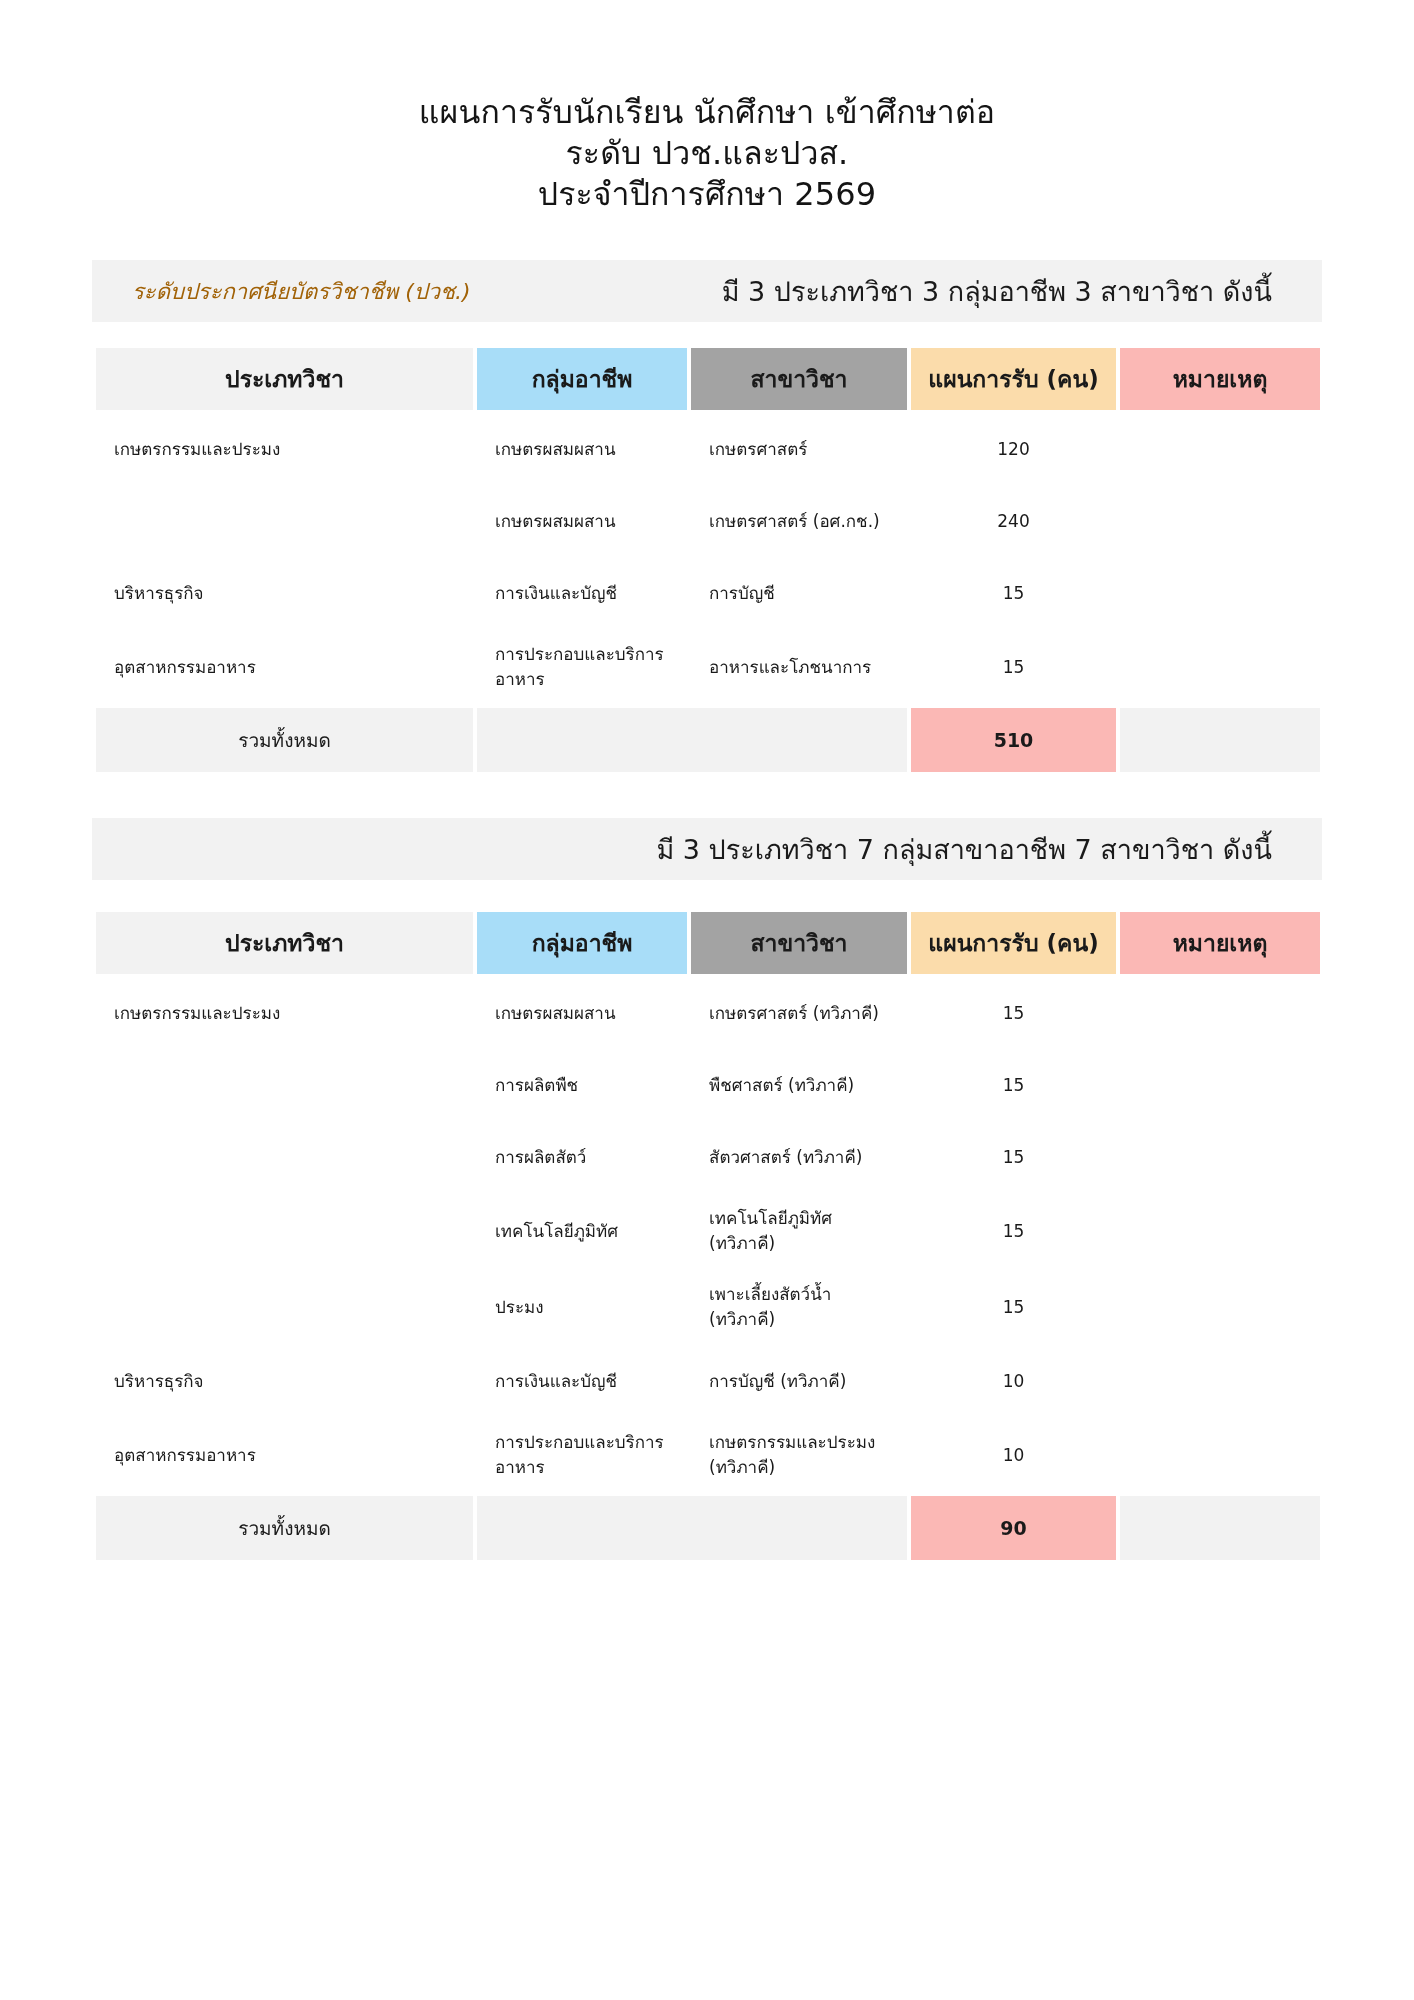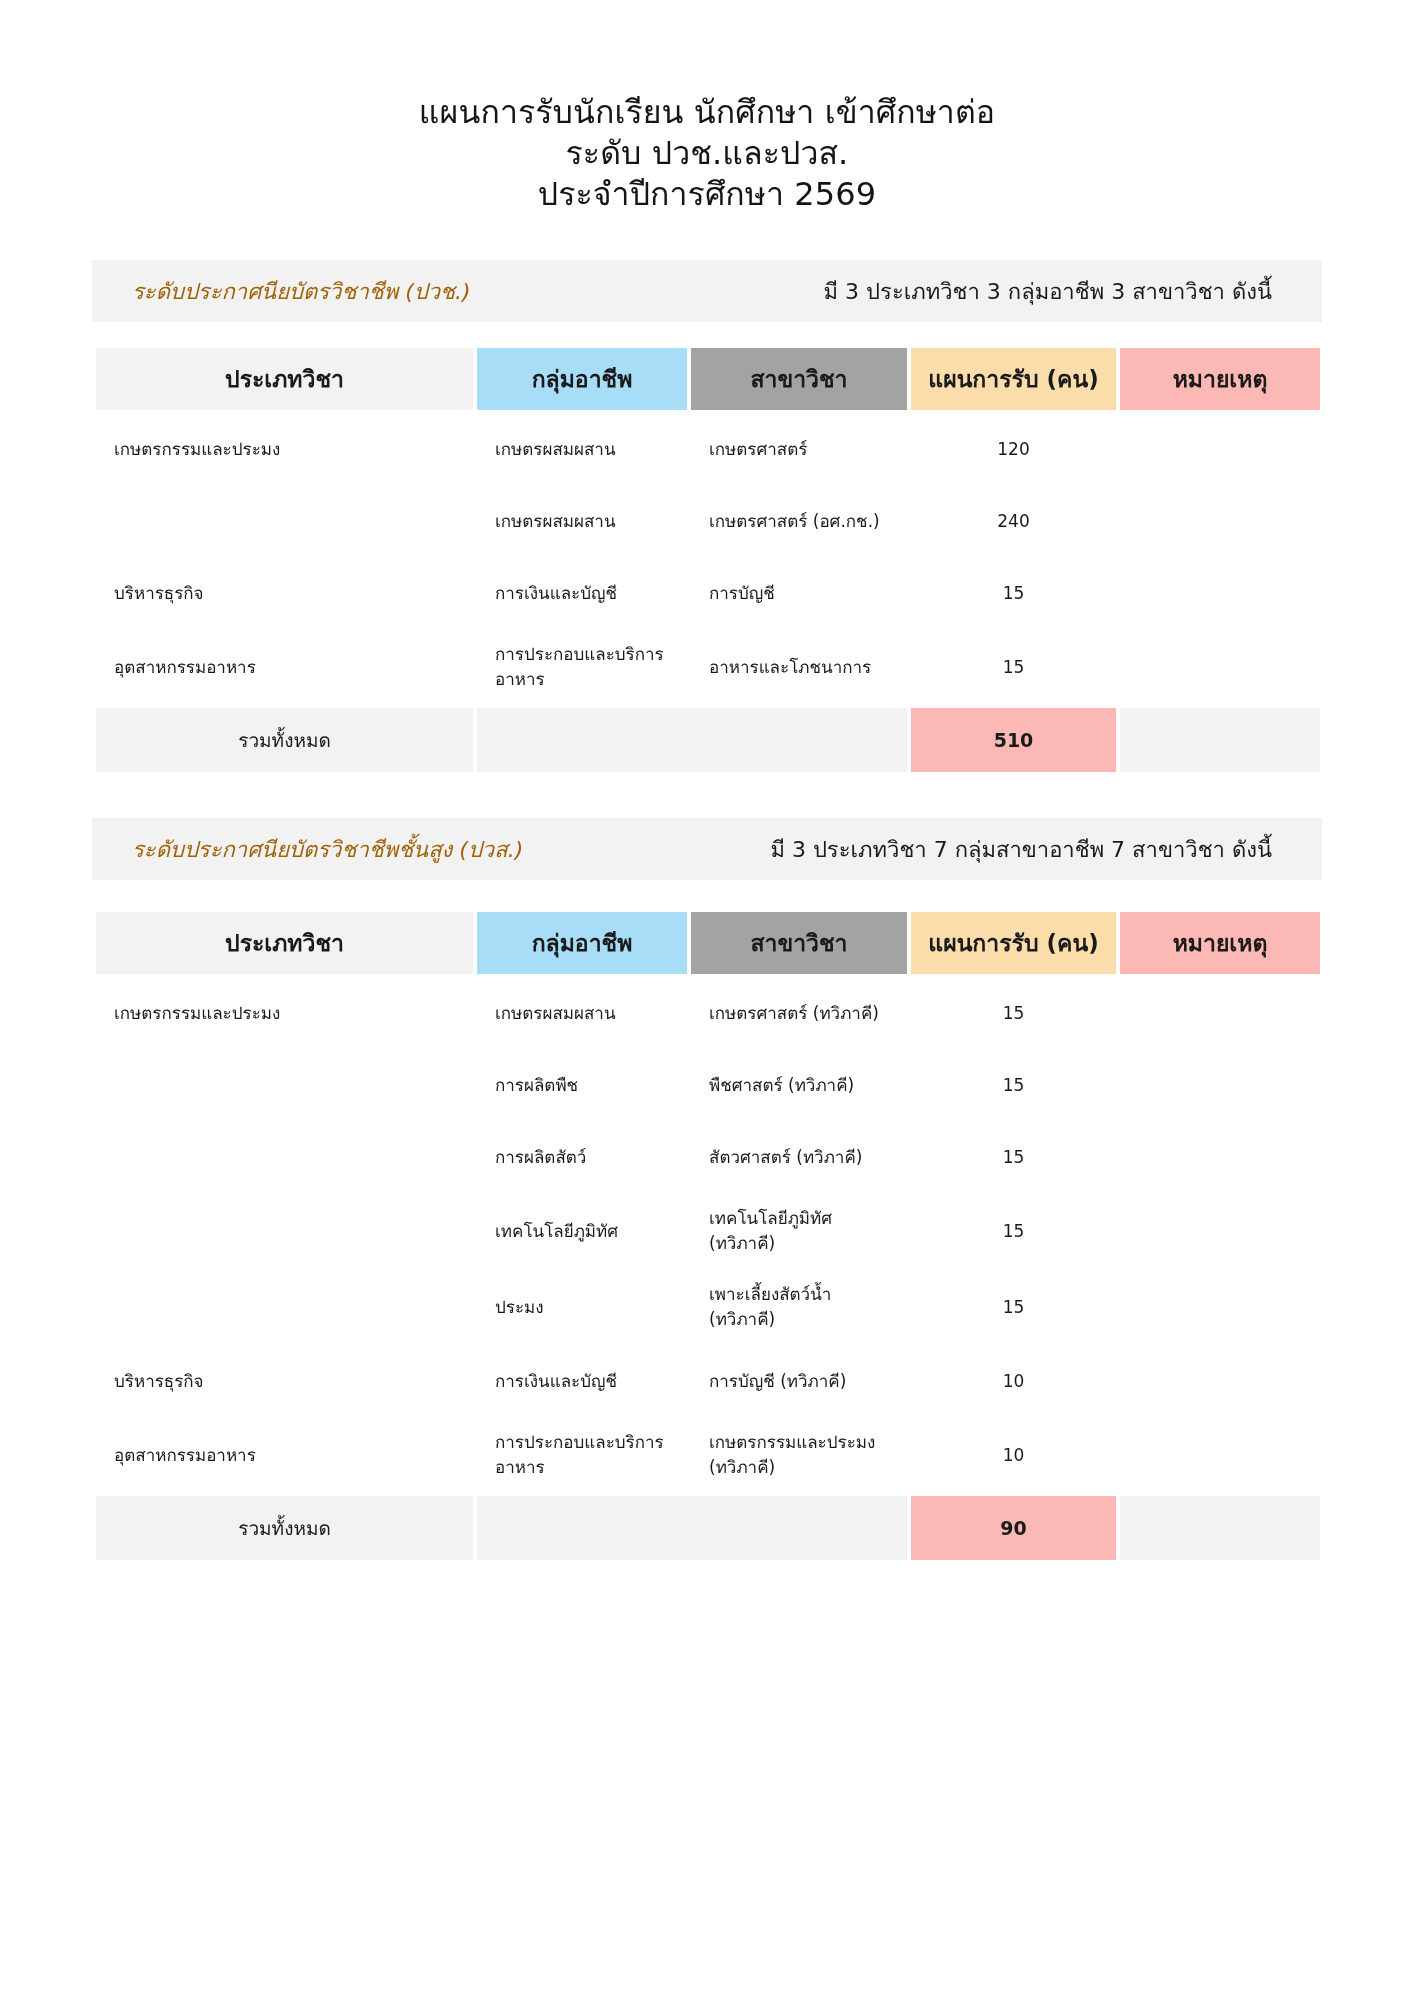--- a/index.html
+++ b/index.html
@@ -49,21 +49,21 @@
     margin-top: 45px;
   }
   .section-banner.second { margin-top: 40px; }
   .banner-left {
     font-size: 22px;
     color: #a16207;
     flex: 0 0 auto;
     font-style: italic;
   }
   .banner-right {
-    font-size: 22px;
+    font-size: 27px;
     color: #1a1a1a;
     margin-left: auto;
     padding-right: 10px;
   }
 
   
   table.plan-table {
     width: 1230px;
     border-collapse: separate;
     border-spacing: 4px 6px;
@@ -193,21 +193,20 @@
           <tr class="total-row">
             <td class="total-label">รวมทั้งหมด</td>
             <td class="merged-blank" colspan="2"></td>
             <td class="total-value">510</td>
             <td class="total-note"></td>
           </tr>
         </tbody>
     </table>
 
     <div class="section-banner second">
-      <div class="banner-left">ระดับประกาศนียบัตรวิชาชีพชั้นสูง (ปวส.)</div>
       <div class="banner-right">มี 3 ประเภทวิชา 7 กลุ่มสาขาอาชีพ 7 สาขาวิชา ดังนี้</div>
     </div>
 
     <table class="plan-table t2">
       <colgroup>
         <col class="c-type">
           <col class="c-group">
           <col class="c-major">
           <col class="c-plan">
           <col class="c-note">

